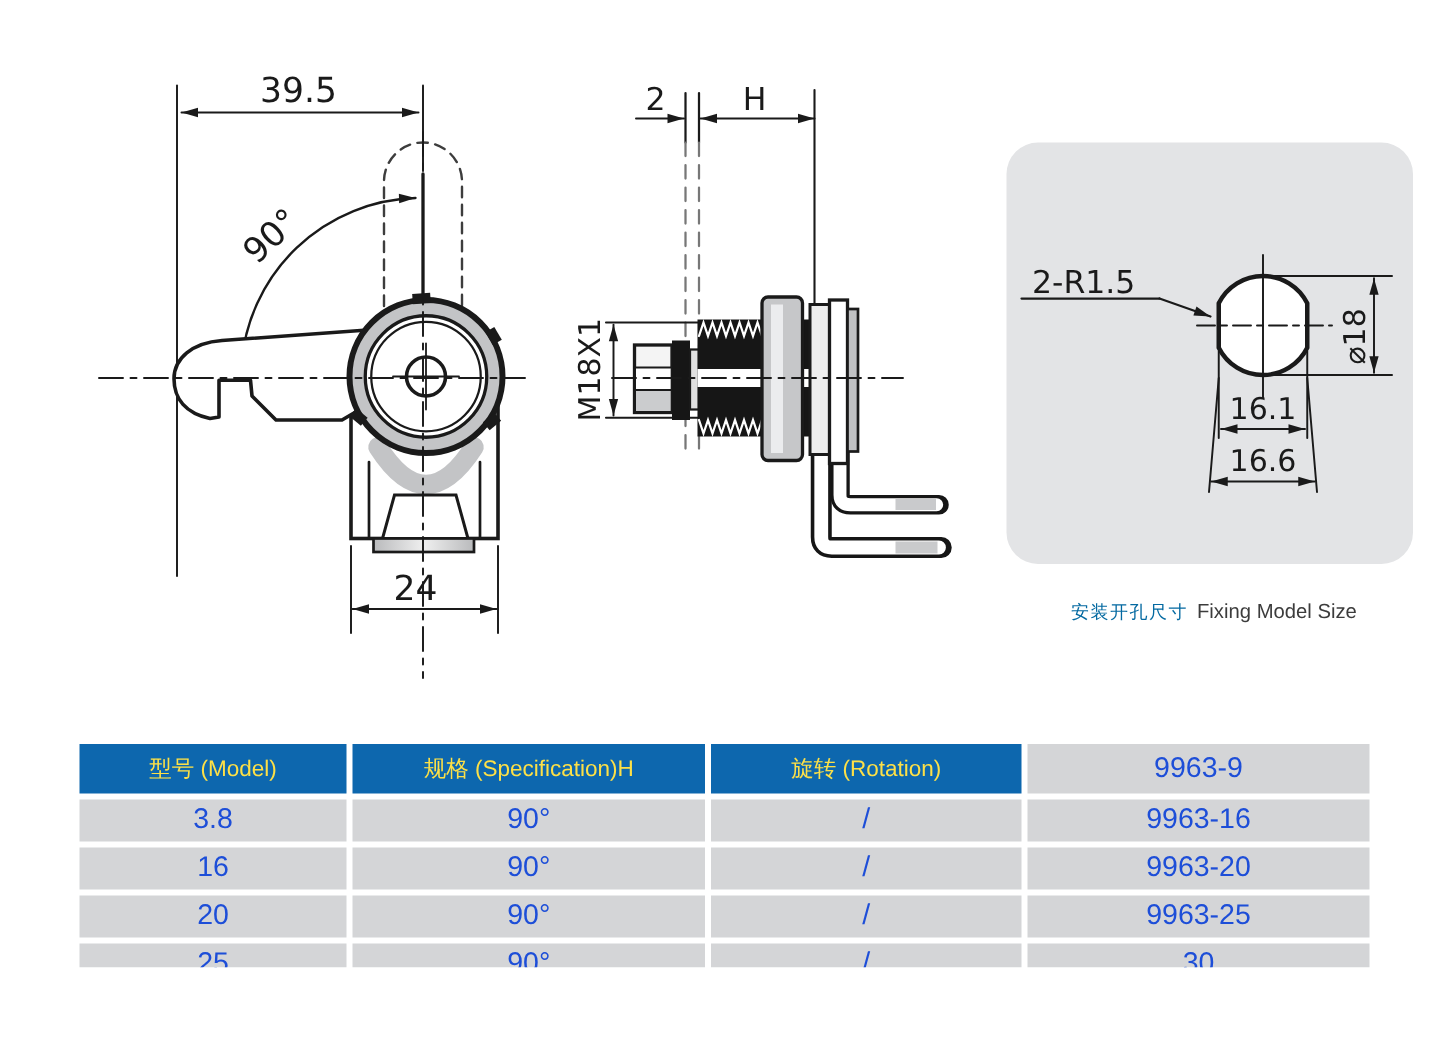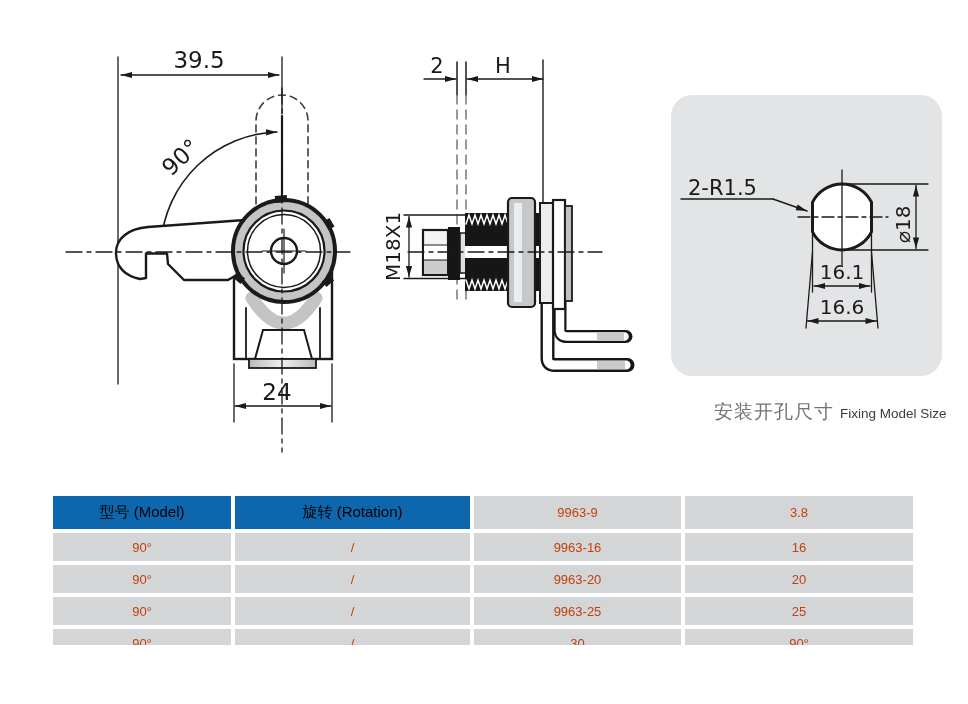--- a/index.html
+++ b/index.html
@@ -1,29 +1,29 @@
 <!DOCTYPE html>
 <html><head>
 <meta charset="utf-8">
 <style>
   html,body{margin:0;padding:0;background:#fff;}
   .page{position:relative;width:968px;height:645px;background:#ffffff;overflow:hidden;
         font-family:"Liberation Sans", sans-serif;}
   .drawing-svg{position:absolute;left:0;top:0;}
   .dim-text{font-family:"DejaVu Sans", sans-serif;fill:#1a1a1a;}
   .caption{position:absolute;left:714px;top:399px;white-space:nowrap;}
-  .caption .zh{font-size:19px;color:#737373;letter-spacing:1px;}
+  .caption .zh{font-size:12px;color:#0369a1;letter-spacing:1px;}
   .caption .en{font-size:13.5px;color:#3c3c3c;margin-left:6px;}
   .spec-table{position:absolute;left:53px;top:496px;width:860px;
               display:grid;grid-template-columns:178px 235px 207px 228px;
               grid-template-rows:33px 28px 28px 28px 28px 28px;
               column-gap:4px;row-gap:4px;}
   .cell{display:flex;align-items:center;justify-content:center;
-        font-size:13px;color:#c2410c;background:#d4d5d7;}
-  .th{background:#0d67ae;color:#000000;font-size:15px;}
+        font-size:19px;color:#1d4ed8;background:#d4d5d7;}
+  .th{background:#0d67ae;color:#fde047;font-size:15px;}
 </style>
 </head>
 <body>
 
 <div class="page">
 
 <svg class="drawing-svg" width="968" height="470" viewBox="0 0 968 470">
   <defs>
     <marker id="arr" viewBox="0 0 12 8" markerWidth="12" markerHeight="8" refX="11.5" refY="4" orient="auto-start-reverse" markerUnits="userSpaceOnUse">
       <path d="M0.5,0.9 L11.5,4 L0.5,7.1 Z" fill="#1a1a1a"></path>
@@ -159,20 +159,21 @@
     <text class="dim-text" x="842" y="314" font-size="20" text-anchor="middle" stroke="none">16.6</text>
   </g>
 </svg>
 
 <div class="caption">
   <span class="zh">安装开孔尺寸</span><span class="en">Fixing Model Size</span>
 </div>
 
 <div class="spec-table">
   <div class="cell th">型号 (Model)</div>
+  <div class="cell th">规格 (Specification)H</div>
   <div class="cell th">旋转 (Rotation)</div>
 
   <div class="cell">9963-9</div>
   <div class="cell">3.8</div>
   <div class="cell">90°</div>
   <div class="cell">/</div>
 
   <div class="cell">9963-16</div>
   <div class="cell">16</div>
   <div class="cell">90°</div>

